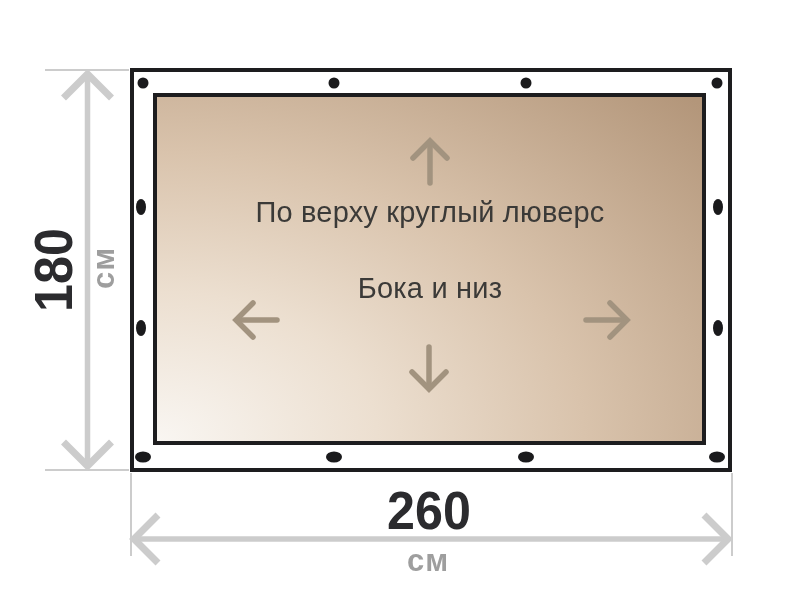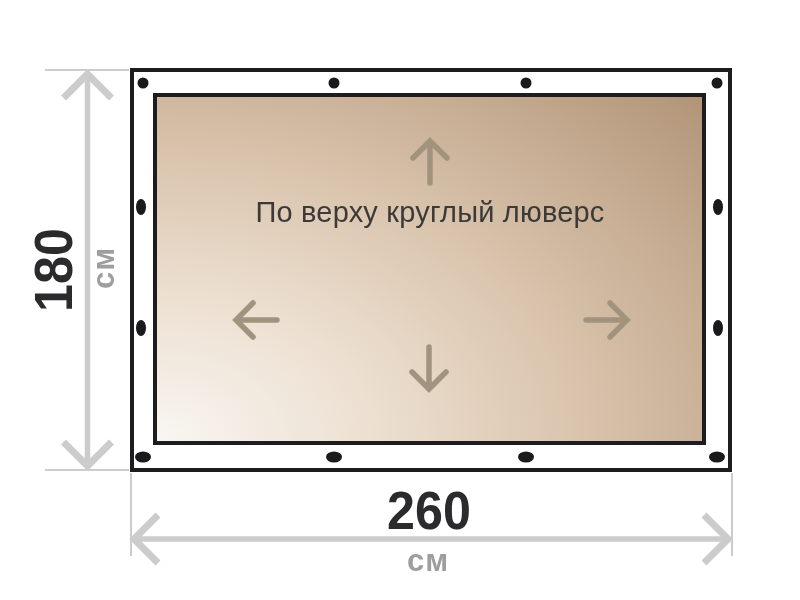--- a/index.html
+++ b/index.html
@@ -119,19 +119,20 @@
         <polyline class="tarp-arrow" points="253,303 236,320 253,337"></polyline>
       </g>
       <g>
         <line class="tarp-arrow" x1="586" y1="320" x2="626" y2="320"></line>
         <polyline class="tarp-arrow" points="610,303 627,320 610,337"></polyline>
       </g>
     </g>
   </svg>
 
   <div class="tarp-label" style="left:430px;top:212px">По верху круглый люверс</div>
+  <div class="tarp-label" style="left:430px;top:288px">Бока и низ</div>
 
   <div class="dim-text vert" style="left:53px;top:270px">180</div>
   <div class="dim-unit vert" style="left:103px;top:268px">см</div>
   <div class="dim-text" style="left:429px;top:510px">260</div>
   <div class="dim-unit" style="left:428px;top:560px">см</div>
 
 </div>
 
 </body></html>

